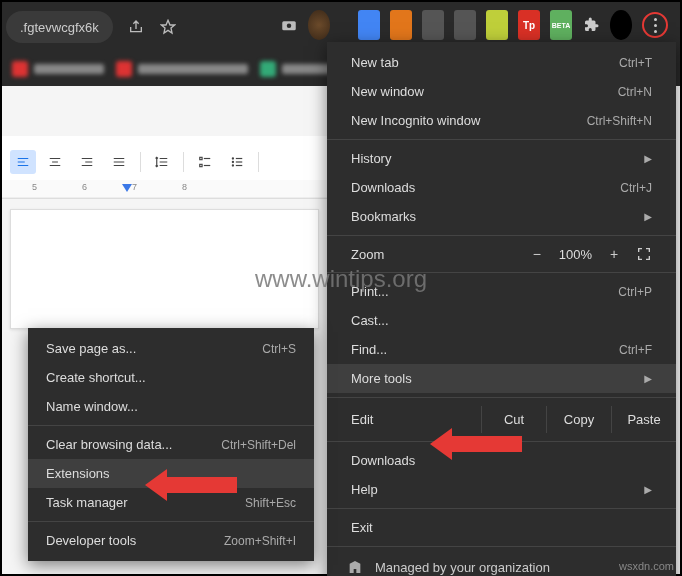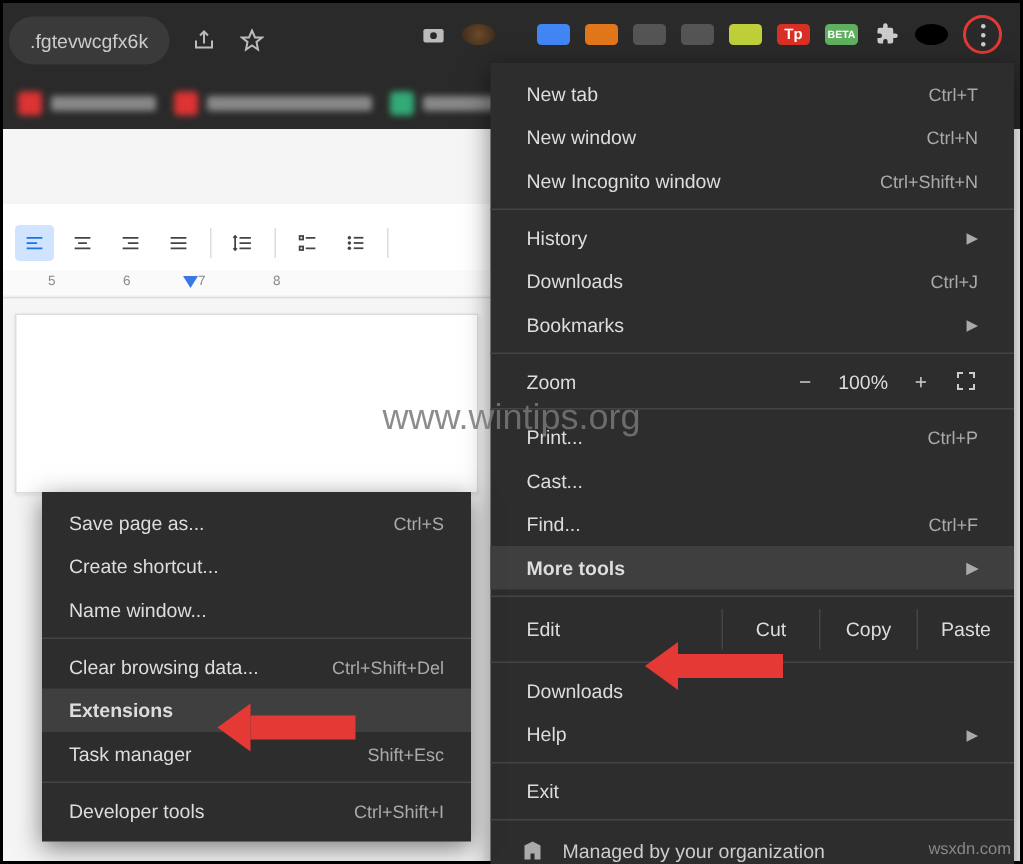--- a/index.html
+++ b/index.html
@@ -5,21 +5,21 @@
   * { box-sizing: border-box; margin: 0; padding: 0; font-family: "Segoe UI", Arial, sans-serif; }
   body { width: 682px; height: 576px; background: #fff; position: relative; overflow: hidden; }
   .frame { position: absolute; inset: 0; border: 2px solid #000; }
 
   
   .topbar { position: absolute; left: 2px; right: 2px; top: 2px; height: 50px; background: #2a2a2a; display: flex; align-items: center; }
   .urlbox { margin-left: 4px; height: 32px; background: #3a3a3a; border-radius: 16px; display: flex; align-items: center; padding: 0 14px; color: #ccc; font-size: 13px; }
   .topicons { display: flex; align-items: center; gap: 14px; margin-left: 14px; }
   .ticon { width: 18px; height: 18px; display: flex; align-items: center; justify-content: center; color: #ccc; }
   .ext-row { position: absolute; top: 10px; right: 14px; display: flex; align-items: center; gap: 10px; }
-  .ext { width: 22px; height: 14px; border-radius: 3px; }
+  .ext { width: 22px; height: 30px; border-radius: 3px; }
   .dots { width: 26px; height: 26px; border: 2px solid #e53935; border-radius: 50%; display: flex; flex-direction: column; align-items: center; justify-content: center; gap: 3px; }
   .dots span { width: 3px; height: 3px; background: #ccc; border-radius: 50%; }
 
   
   .bmbar { position: absolute; left: 2px; top: 52px; right: 2px; height: 34px; background: #2a2a2a; display: flex; align-items: center; gap: 12px; padding: 0 10px; }
   .bm { display: flex; align-items: center; gap: 6px; filter: blur(2px); }
   .bm .fav { width: 16px; height: 16px; border-radius: 3px; }
   .bm .txt { width: 70px; height: 10px; background: #888; border-radius: 2px; }
 
   
@@ -30,21 +30,21 @@
   .tbtn.active { background: #d0e3ff; color: #1a73e8; }
   .sep { width: 1px; height: 20px; background: #ddd; margin: 0 2px; }
   .ruler { height: 18px; background: #fafafa; border-bottom: 1px solid #eee; position: relative; font-size: 9px; color: #888; }
   .ruler span { position: absolute; top: 2px; }
   .rmark { position: absolute; top: 4px; left: 120px; width: 0; height: 0; border-left: 5px solid transparent; border-right: 5px solid transparent; border-top: 8px solid #3b78e7; }
   .page { background: #fff; margin: 10px 8px; height: 120px; border: 1px solid #ddd; box-shadow: 0 1px 3px rgba(0,0,0,0.1); }
 
   
   .submenu { position: absolute; left: 28px; top: 328px; width: 286px; background: #2d2d2d; color: #ddd; font-size: 13px; box-shadow: 0 4px 16px rgba(0,0,0,0.5); padding: 6px 0; z-index: 5; }
   .mi { display: flex; align-items: center; justify-content: space-between; padding: 7px 18px; white-space: nowrap; }
-  .mi:hover, .mi.hl { background: #3f3f3f; font-weight: bold; }
+  .mi:hover, .mi.hl { background: #3f3f3f; }
   .mi .sc { color: #aaa; font-size: 12px; }
   .msep { height: 1px; background: #444; margin: 4px 0; }
 
   
   .mainmenu { position: absolute; left: 327px; top: 42px; right: 6px; background: #2d2d2d; color: #ddd; font-size: 13px; box-shadow: 0 4px 16px rgba(0,0,0,0.5); padding: 6px 0; z-index: 4; }
   .mainmenu .mi { padding: 7px 24px; }
   .zoomrow { display: flex; align-items: center; padding: 6px 24px; gap: 16px; }
   .zoomctl { display: flex; align-items: center; gap: 14px; margin-left: auto; }
   .zbtn { color: #ccc; width: 16px; text-align: center; font-size: 14px; }
   .full { width: 16px; height: 16px; }
@@ -213,21 +213,21 @@
   <div class="mi hl">
       <span>Extensions</span>
     </div>
   <div class="mi">
       <span>Task manager</span>
       <span class="sc">Shift+Esc</span>
     </div>
   <div class="msep"></div>
   <div class="mi">
       <span>Developer tools</span>
-      <span class="sc">Ctrl+Shift+I</span>
+      <span class="sc">Zoom+Shift+I</span>
     </div>
 </div>
 
 <div class="mainmenu">
   <div class="mi">
       <span>New tab</span>
       <span class="sc">Ctrl+T</span>
     </div>
   <div class="mi">
       <span>New window</span>

